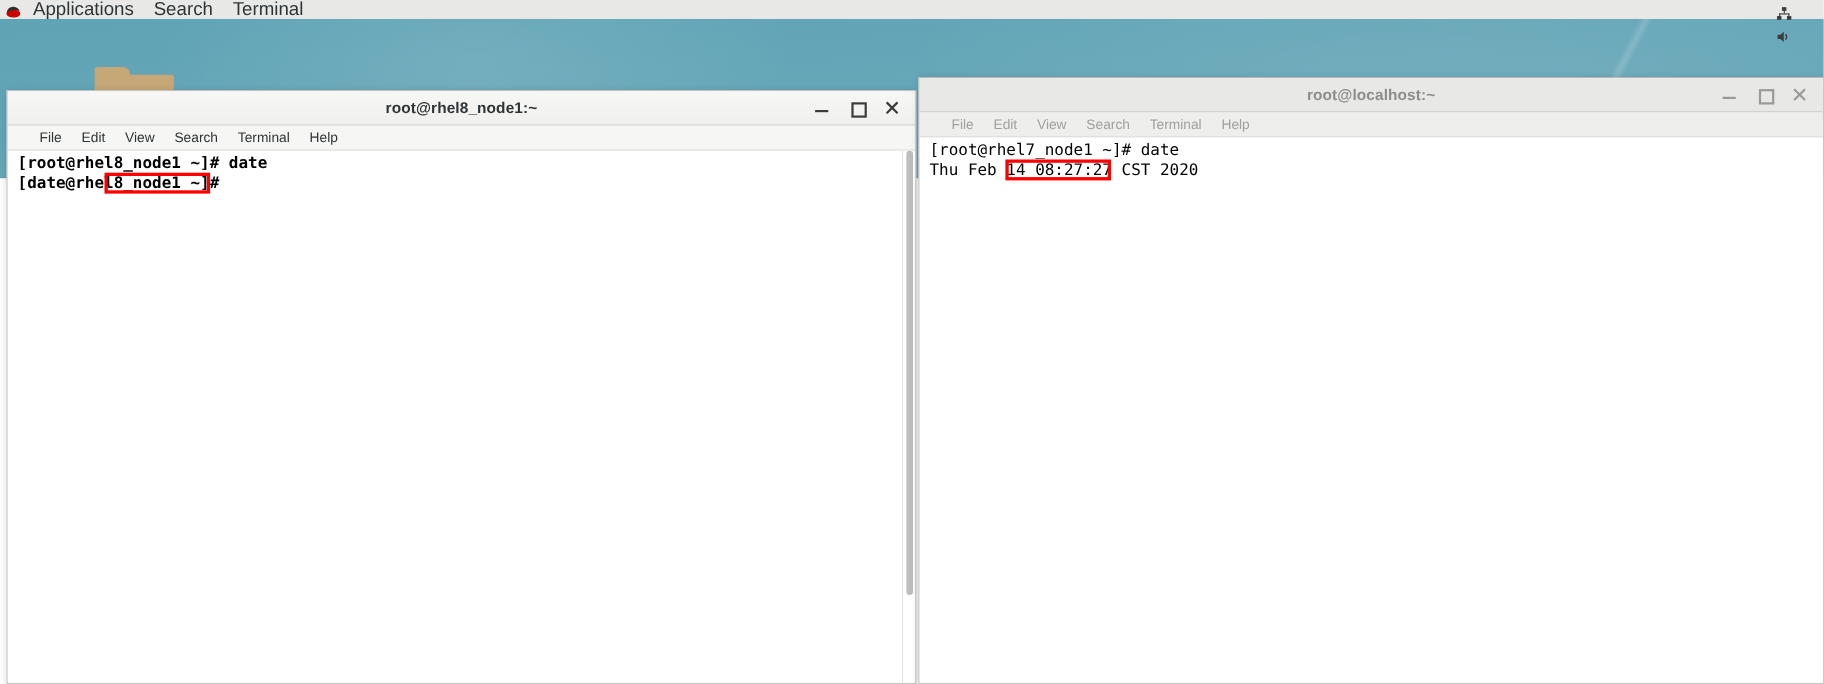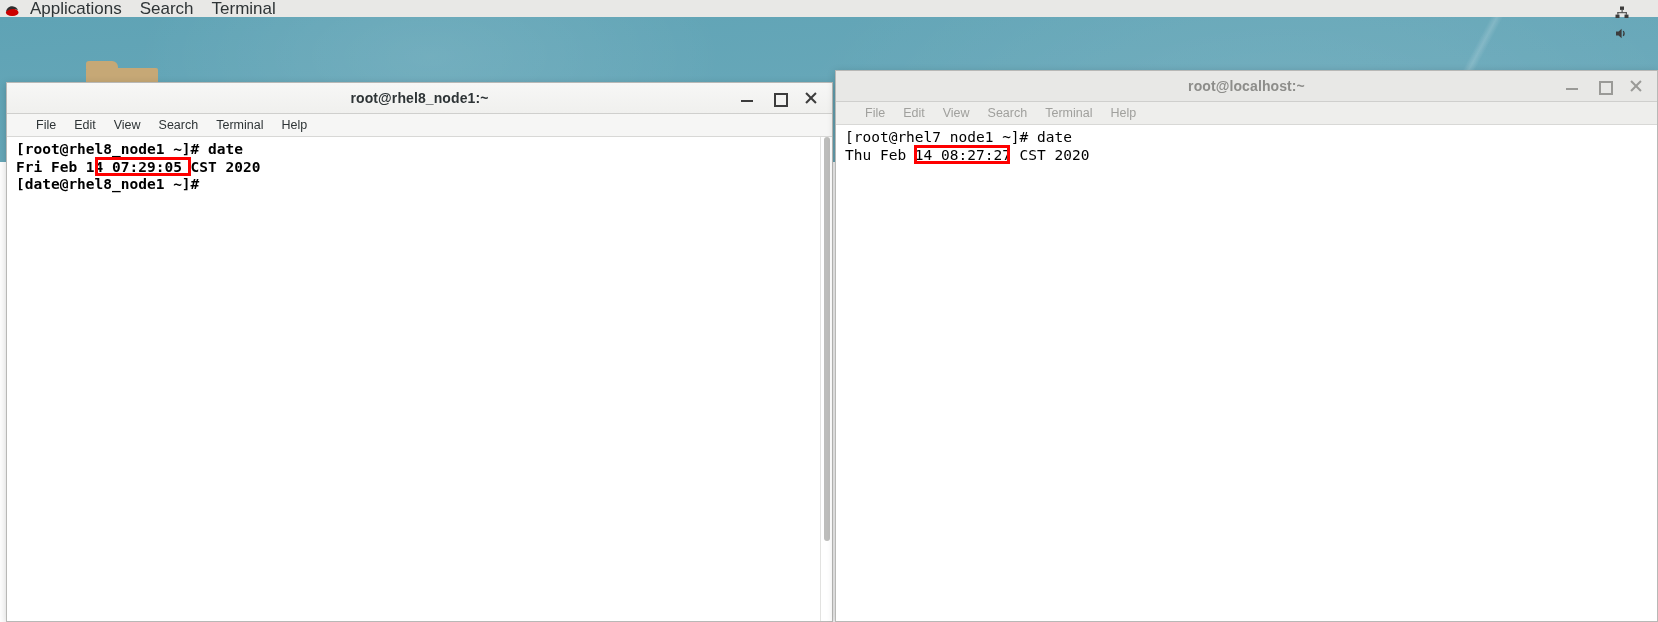--- a/index.html
+++ b/index.html
@@ -323,21 +323,20 @@
     <div class="menu-item">File</div>
     <div class="menu-item">Edit</div>
     <div class="menu-item">View</div>
     <div class="menu-item">Search</div>
     <div class="menu-item">Terminal</div>
     <div class="menu-item">Help</div>
   </div>
 
   <div class="term-body">
     <div class="term-line">[root@rhel8_node1 ~]# date</div>
-    <div class="term-line">Fri Feb 14 07:29:05 CST 2020</div>
     <div class="term-line">[date@rhel8_node1 ~]#</div>
 
     <div class="annot-box" style="left:88px; top:20px; width:96px; height:19px;"></div>
 
     <div class="term-scrollbar">
       <div class="thumb" style="top:0px; height:404px;"></div>
     </div>
   </div>
 </div>
 

